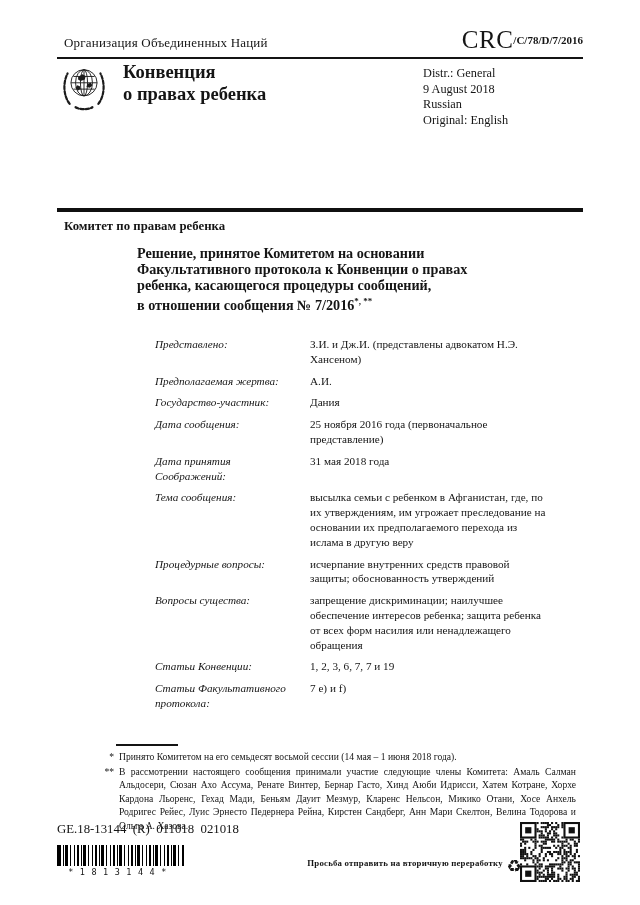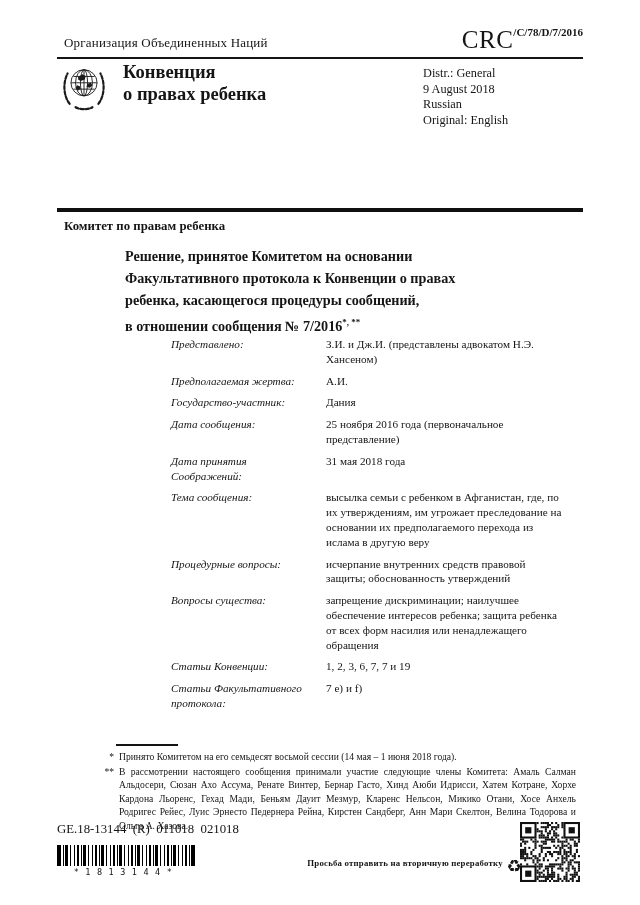--- a/index.html
+++ b/index.html
@@ -7,46 +7,46 @@
     position:relative;
     width:640px;height:905px;
     margin:0 auto;
     background:#ffffff;
     font-family:"Liberation Serif", serif;
     color:#151515;
     overflow:hidden;
   }
   
   .org-name{position:absolute;left:64px;top:35px;font-size:13px;letter-spacing:.2px;}
-  .doc-symbol{position:absolute;right:57px;top:26px;display:flex;align-items:flex-start;}
+  .doc-symbol{position:absolute;right:57px;top:26px;display:flex;align-items:center;}
   .doc-symbol .big{font-size:25px;letter-spacing:.5px;}
   .doc-symbol .small{font-size:11px;font-weight:bold;}
   .rule-thin{position:absolute;left:57px;right:57px;top:57px;height:2px;background:#141414;}
   
   .emblem{position:absolute;left:57px;top:60px;width:54px;height:54px;}
   .mast-title{position:absolute;left:123px;top:61px;font-weight:bold;font-size:18.5px;line-height:22px;}
   .distr{position:absolute;left:423px;top:66px;font-size:12.3px;line-height:15.5px;}
   .rule-thick{position:absolute;left:57px;right:57px;top:208px;height:4px;background:#101010;}
   
   .committee{position:absolute;left:64px;top:219px;font-size:12.8px;font-weight:bold;}
-  .decision-title{position:absolute;left:125px;top:245px;width:360px;font-size:14.2px;font-weight:bold;line-height:22px;font-family:Liberation Serif, serif;}
+  .decision-title{position:absolute;left:137px;top:245px;width:360px;font-size:14.2px;font-weight:bold;line-height:16px;font-family:Liberation Serif, serif;}
   .decision-title sup{font-size:9px;font-weight:bold;}
   .facts{position:absolute;left:155px;top:337px;width:410px;font-size:11.2px;line-height:14.8px;}
   .fact-row{display:flex;margin-bottom:7px;}
-  .fact-label{width:155px;flex:0 0 155px;font-style:italic;padding-right:8px;box-sizing:border-box;margin-left:16px;}
+  .fact-label{width:155px;flex:0 0 155px;font-style:italic;padding-right:8px;box-sizing:border-box;}
   .fact-value{width:238px;flex:0 0 238px;}
   
   .fn-sep{position:absolute;left:116px;top:744px;width:62px;height:1.5px;background:#141414;}
   .footnotes{position:absolute;left:96px;top:750px;width:480px;font-size:9.6px;line-height:13.5px;}
   .fn-row{display:flex;margin-bottom:1px;}
   .fn-marker{flex:0 0 18px;text-align:right;padding-right:5px;}
   .fn-text{flex:1;text-align:justify;}
   
   .ge-number{position:absolute;left:57px;top:822px;font-size:12.8px;white-space:pre;}
-  .barcode{position:absolute;left:57px;top:845px;width:138px;}
+  .barcode{position:absolute;left:57px;top:845px;width:127px;}
   .barcode-bars{
     height:21px;
     background:repeating-linear-gradient(90deg,
       #000 0 2px,#fff 2px 4px,#000 4px 5px,#fff 5px 6px,#000 6px 9px,
       #fff 9px 11px,#000 11px 12px,#fff 12px 15px,#000 15px 16px,#fff 16px 18px);
     border-left:2px solid #000;border-right:2px solid #000;
   }
   .barcode-label{font-family:"DejaVu Sans Mono", monospace;font-size:8.5px;letter-spacing:6.5px;text-align:center;margin-top:1px;white-space:nowrap;}
   .recycle{position:absolute;right:118px;top:858px;display:flex;align-items:flex-start;gap:4px;}
   .recycle-text{font-size:8.8px;font-weight:bold;letter-spacing:.2px;}

